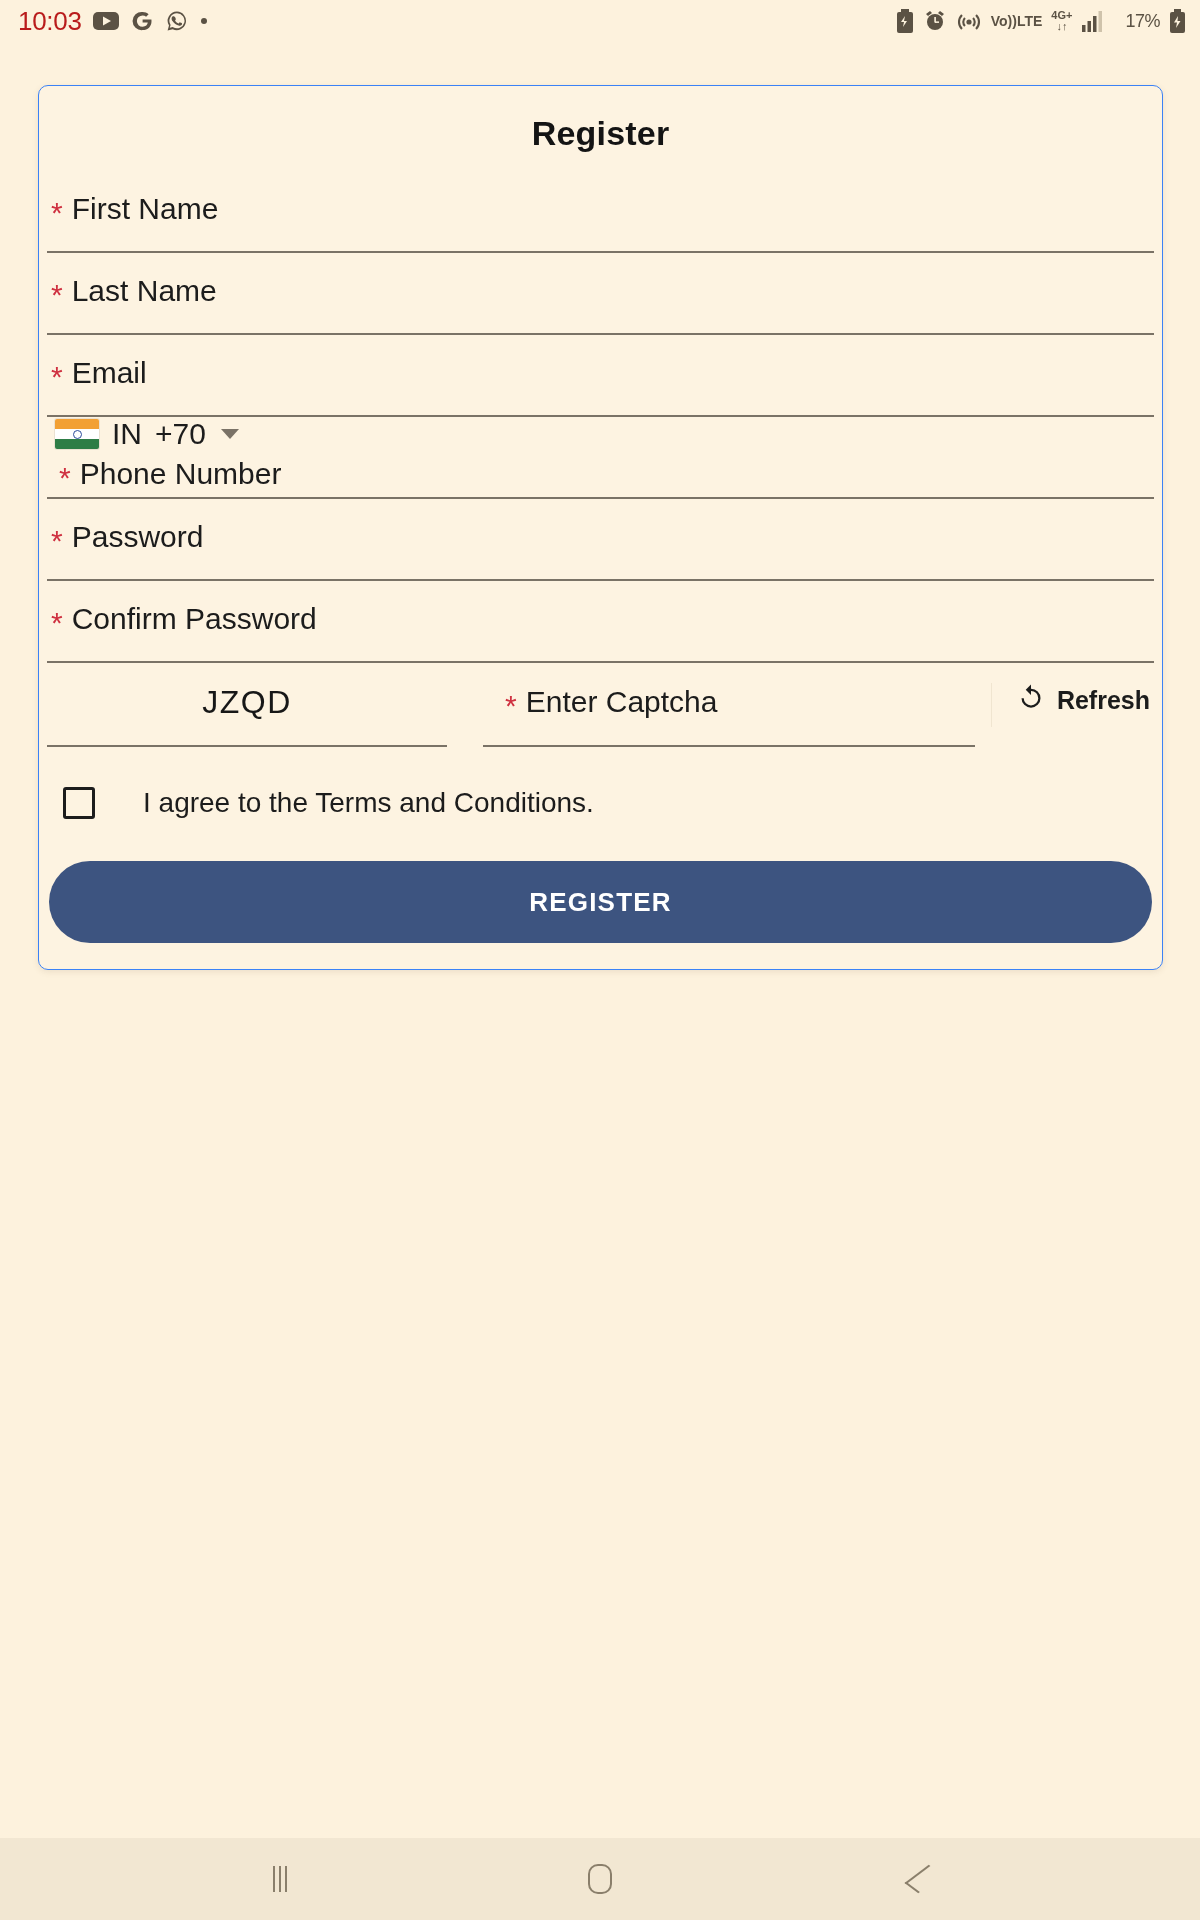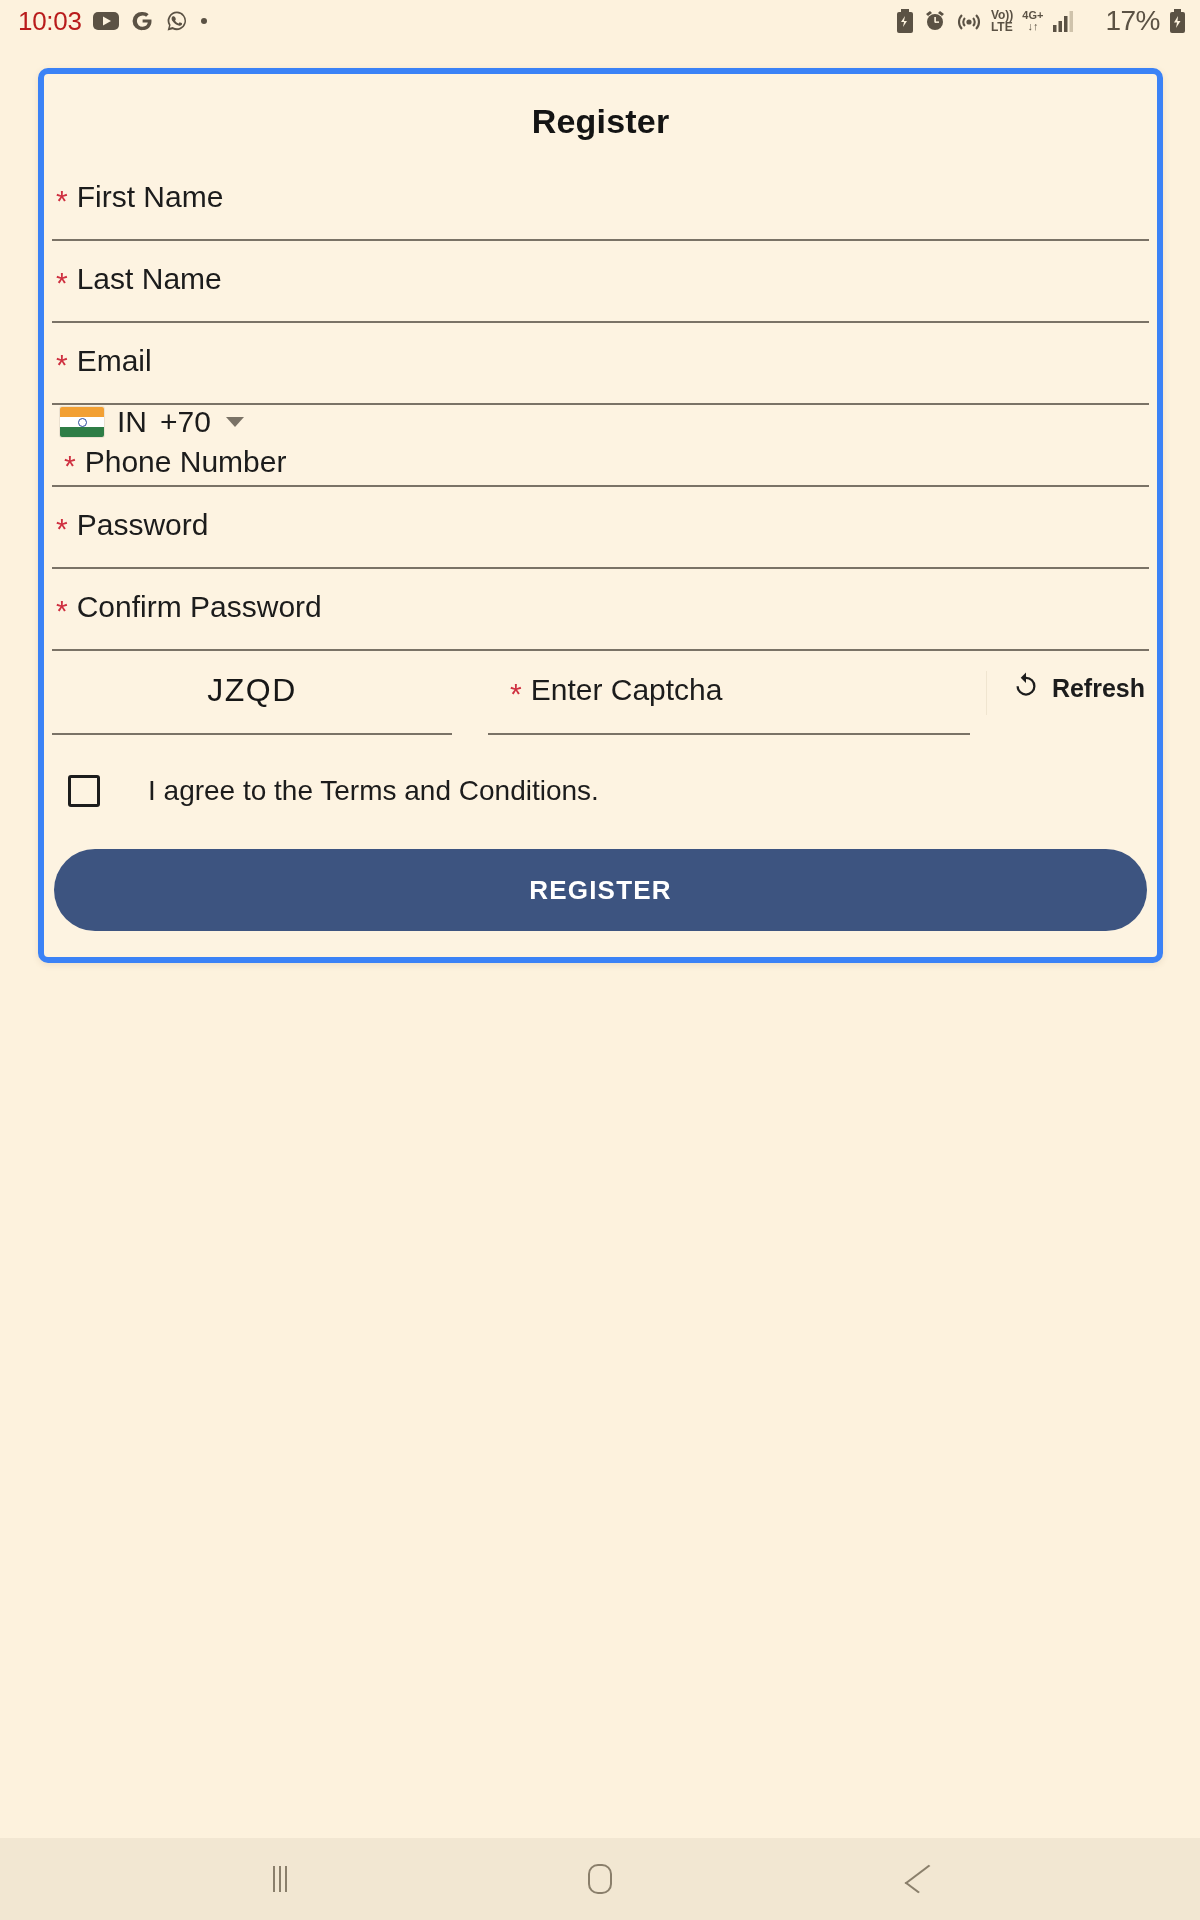--- a/index.html
+++ b/index.html
@@ -38,31 +38,31 @@
     color: #b91c1c;
     letter-spacing: -0.3px;
   }
   .status-right {
     display: flex;
     align-items: center;
     gap: 9px;
   }
   .sb-icon { display: flex; align-items: center; }
   .battery-pct {
-    font-size: 28px;
+    font-size: 18px;
     color: #5b5244;
     letter-spacing: -0.5px;
-    margin-left: 20px;
+    margin-left: 11px;
   }
   .volte-stack {
     display: flex;
-    flex-direction: column;
-    align-items: flex-start;
+    flex-direction: row;
+    align-items: flex-end;
     line-height: 1;
-    font-size: 12px;
+    font-size: 14px;
     font-weight: bold;
     color: #5b5244;
   }
   .net-stack {
     display: flex;
     flex-direction: column;
     align-items: center;
     line-height: 1;
     font-size: 11px;
     font-weight: bold;
@@ -70,24 +70,24 @@
   }
 
   
   .page {
     flex: 1 1 auto;
     position: relative;
   }
   .card {
     position: absolute;
     left: 38px;
-    top: 26px;
+    top: 43px;
     width: 1125px;
     background: #fdf3e1;
-    border: 6px solid #3b82f6;
+    border: 1px solid #3b82f6;
     border-radius: 10px;
     box-shadow: 0 2px 6px rgba(120,100,70,0.13);
     padding: 22px 0 26px 0;
   }
   .card-title {
     text-align: center;
     font-size: 34px;
     color: #141414;
     font-weight: bold;
     padding: 6px 0 18px 0;

